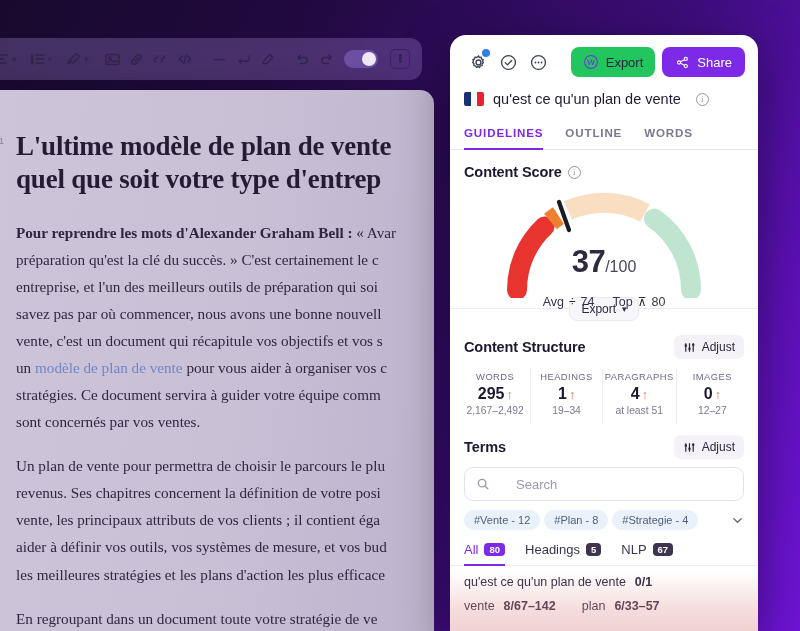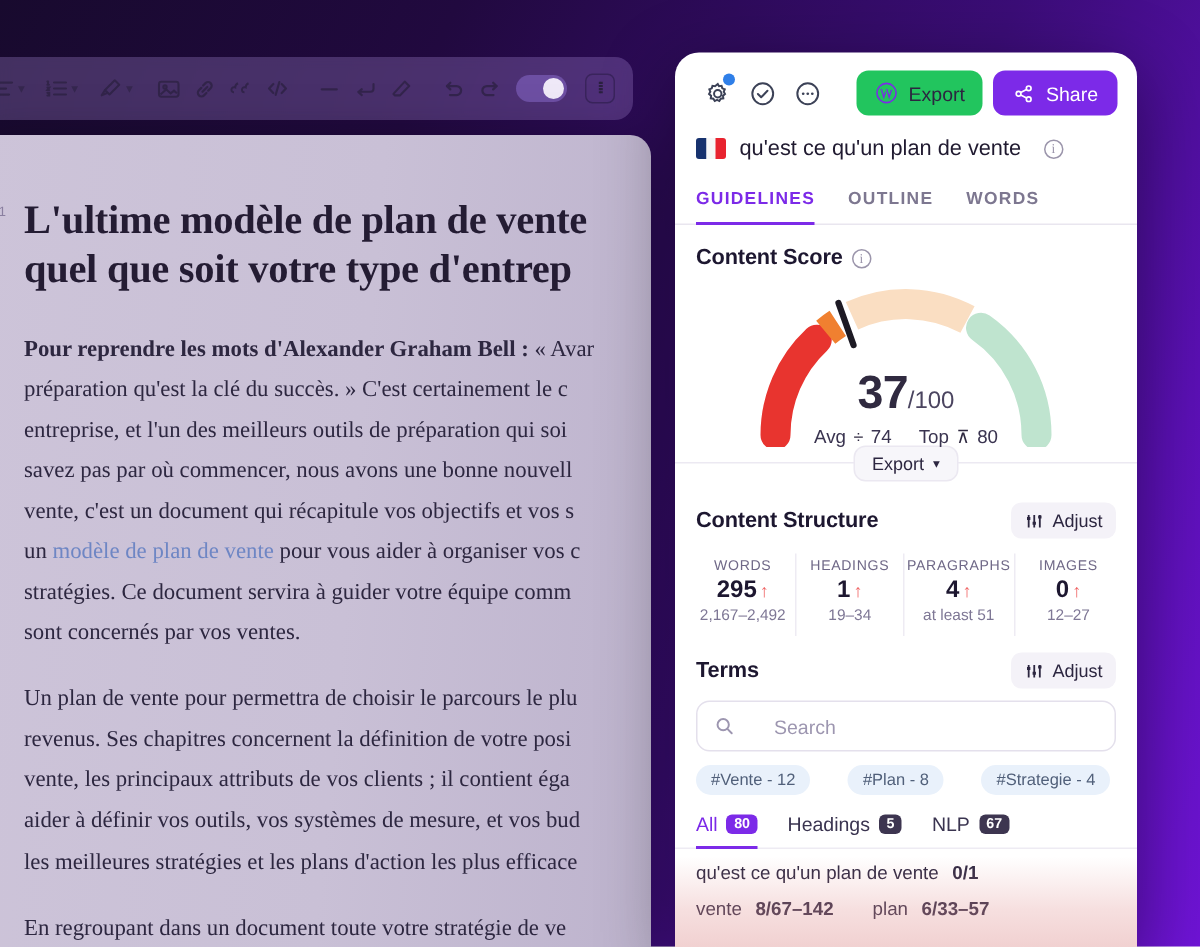--- a/index.html
+++ b/index.html
@@ -186,21 +186,21 @@
     margin-top: 4px;
   }
   #gauge-svg { position:absolute; left:50%; transform:translateX(-50%); top: 2px; }
   #gauge-score {
     position:absolute; left:0; right:0; top: 60px;
     text-align:center;
   }
   #gauge-score .val { font-size: 31px; font-weight: 700; color:#302a40; letter-spacing:-.5px; }
   #gauge-score .den { font-size: 16px; font-weight: 400; color:#4b4560; }
   #gauge-stats {
-    position:absolute; left:0; right:0; top: 100px;
+    position:absolute; left:0; right:0; top: 111px;
     text-align:left; font-size: 12.5px; color:#3a3450;
     display:flex; justify-content:center; gap: 18px;
   }
   #gauge-stats span { display:inline-flex; align-items:center; gap:5px; }
   .stat-gly { font-size: 12px; color:#2f2940; }
 
   #details-row {
     display:flex; justify-content:center;
     border-top: 1px solid #ece9f2;
     margin-top: 2px;
@@ -235,21 +235,21 @@
     height: 34px; border:1px solid #e4e0ec; border-radius: 9px;
     display:flex; align-items:center; gap:26px; padding: 0 11px;
   }
   #search-input {
     border:none; outline:none; background:transparent; flex:1;
     font-family:"Liberation Sans", sans-serif; font-size: 13px; color:#2c2640;
   }
   #search-input::placeholder { color: #9d96b0; }
 
   #chips-row {
-    display:flex; align-items:center; gap:25px;
+    display:flex; align-items:center; gap:4px;
     padding: 9px 14px 0 14px;
   }
   .chip {
     background:#e9f1fb; color:#51607a; border-radius: 11px;
     height: 20px; display:flex; align-items:center; padding: 0 10px;
     font-size: 11px; white-space:nowrap; cursor:pointer;
   }
   .chips-spacer { flex:1; }
 
   #subtabs {

